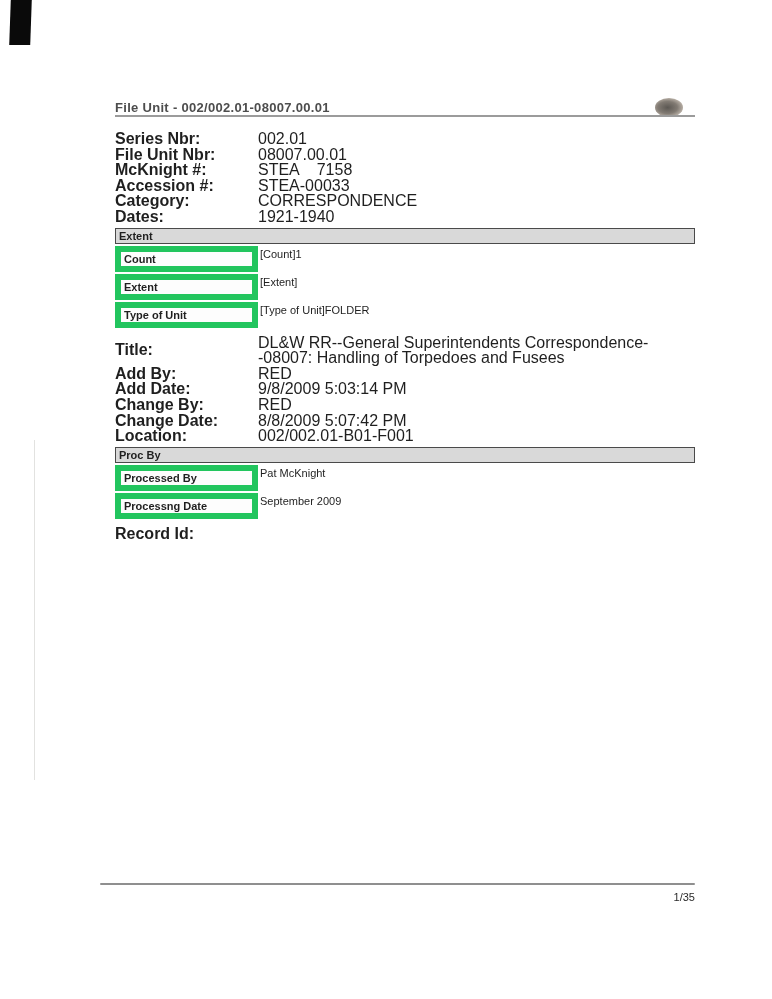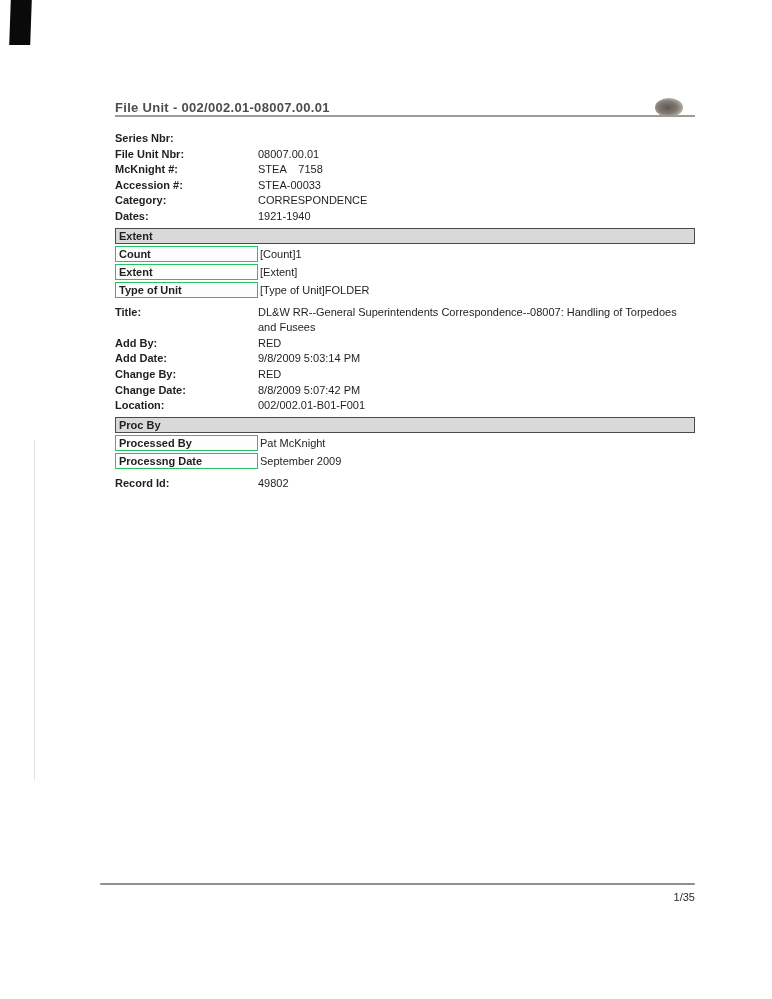--- a/index.html
+++ b/index.html
@@ -54,22 +54,23 @@
     left: 655px;
     top: 98px;
     width: 28px;
     height: 19px;
     border-radius: 50%;
     background: radial-gradient(ellipse at 45% 50%, #3f3a34 0%, #6b635a 45%, #a89e93 70%, rgba(200,195,188,0) 85%);
     opacity: 0.85;
   }
   .frow {
     display: flex;
-    font-size: 11px;
+    font-size: 16px;
     line-height: 15.6px;
+    align-items: center;
   }
   .flabel {
     width: 143px;
     font-weight: bold;
     flex-shrink: 0;
   }
   .fvalue {
     flex: 1;
     white-space: pre-wrap;
   }
@@ -85,21 +86,21 @@
   }
   .boxed-row {
     display: flex;
     margin-top: 2px;
     font-size: 11px;
   }
   .boxed-label {
     box-sizing: border-box;
     width: 143px;
     flex-shrink: 0;
-    border: 1px solid #22c55e;
+    border: 6px solid #22c55e;
     background: #fdfdfd;
     font-weight: bold;
     padding: 1px 3px;
   }
   .boxed-value {
     padding: 2px 0 1px 2px;
   }
   .after-box-gap {
     height: 7px;
   }
@@ -128,20 +129,21 @@
 <div class="edge-artifact"></div>
 <div class="stamp"></div>
 
 <div class="content">
 
   <div class="doc-title">File Unit - 002/002.01-08007.00.01</div>
   <div class="title-rule"></div>
 
   <div class="frow">
     <span class="flabel">Series Nbr:</span>
+    <span class="fvalue">002.01</span>
   </div>
   <div class="frow">
     <span class="flabel">File Unit Nbr:</span>
     <span class="fvalue">08007.00.01</span>
   </div>
   <div class="frow">
     <span class="flabel">McKnight #:</span>
     <span class="fvalue">STEA    7158</span>
   </div>
   <div class="frow">
@@ -207,19 +209,18 @@
   </div>
   <div class="boxed-row">
     <span class="boxed-label">Processng Date</span>
     <span class="boxed-value">September 2009</span>
   </div>
 
   <div class="after-box-gap"></div>
 
   <div class="frow">
     <span class="flabel">Record Id:</span>
-    <span class="fvalue">49802</span>
   </div>
 
 </div>
 
 <div class="bottom-rule"></div>
 <div class="page-number">1/35</div>
 
 </body></html>

